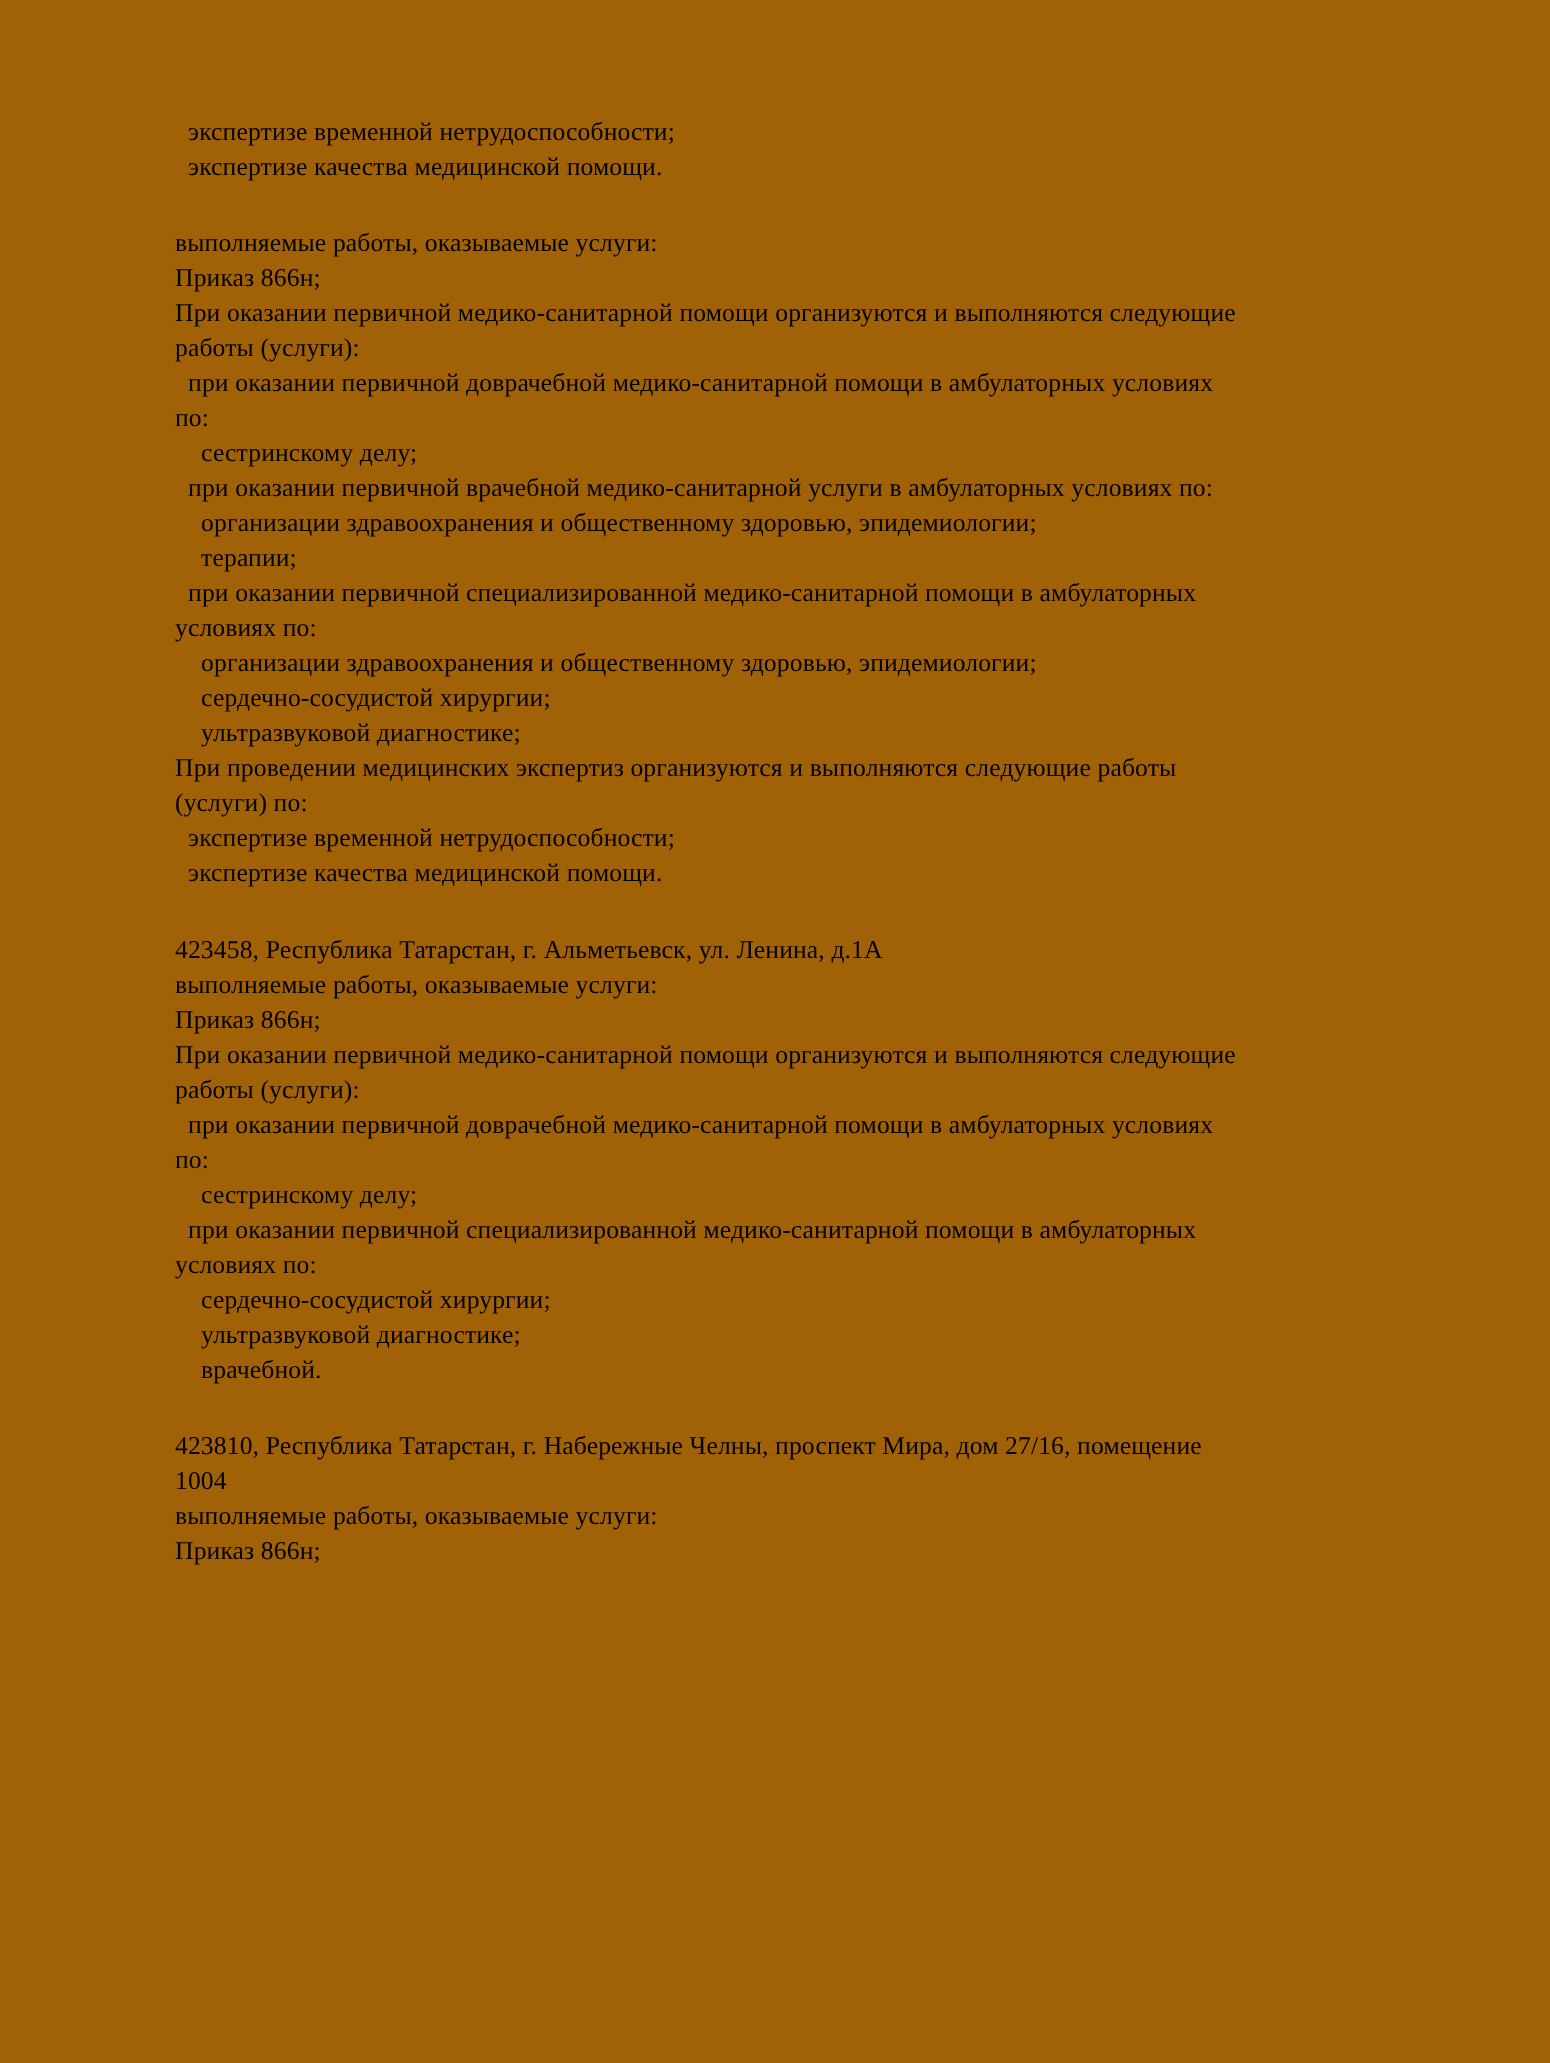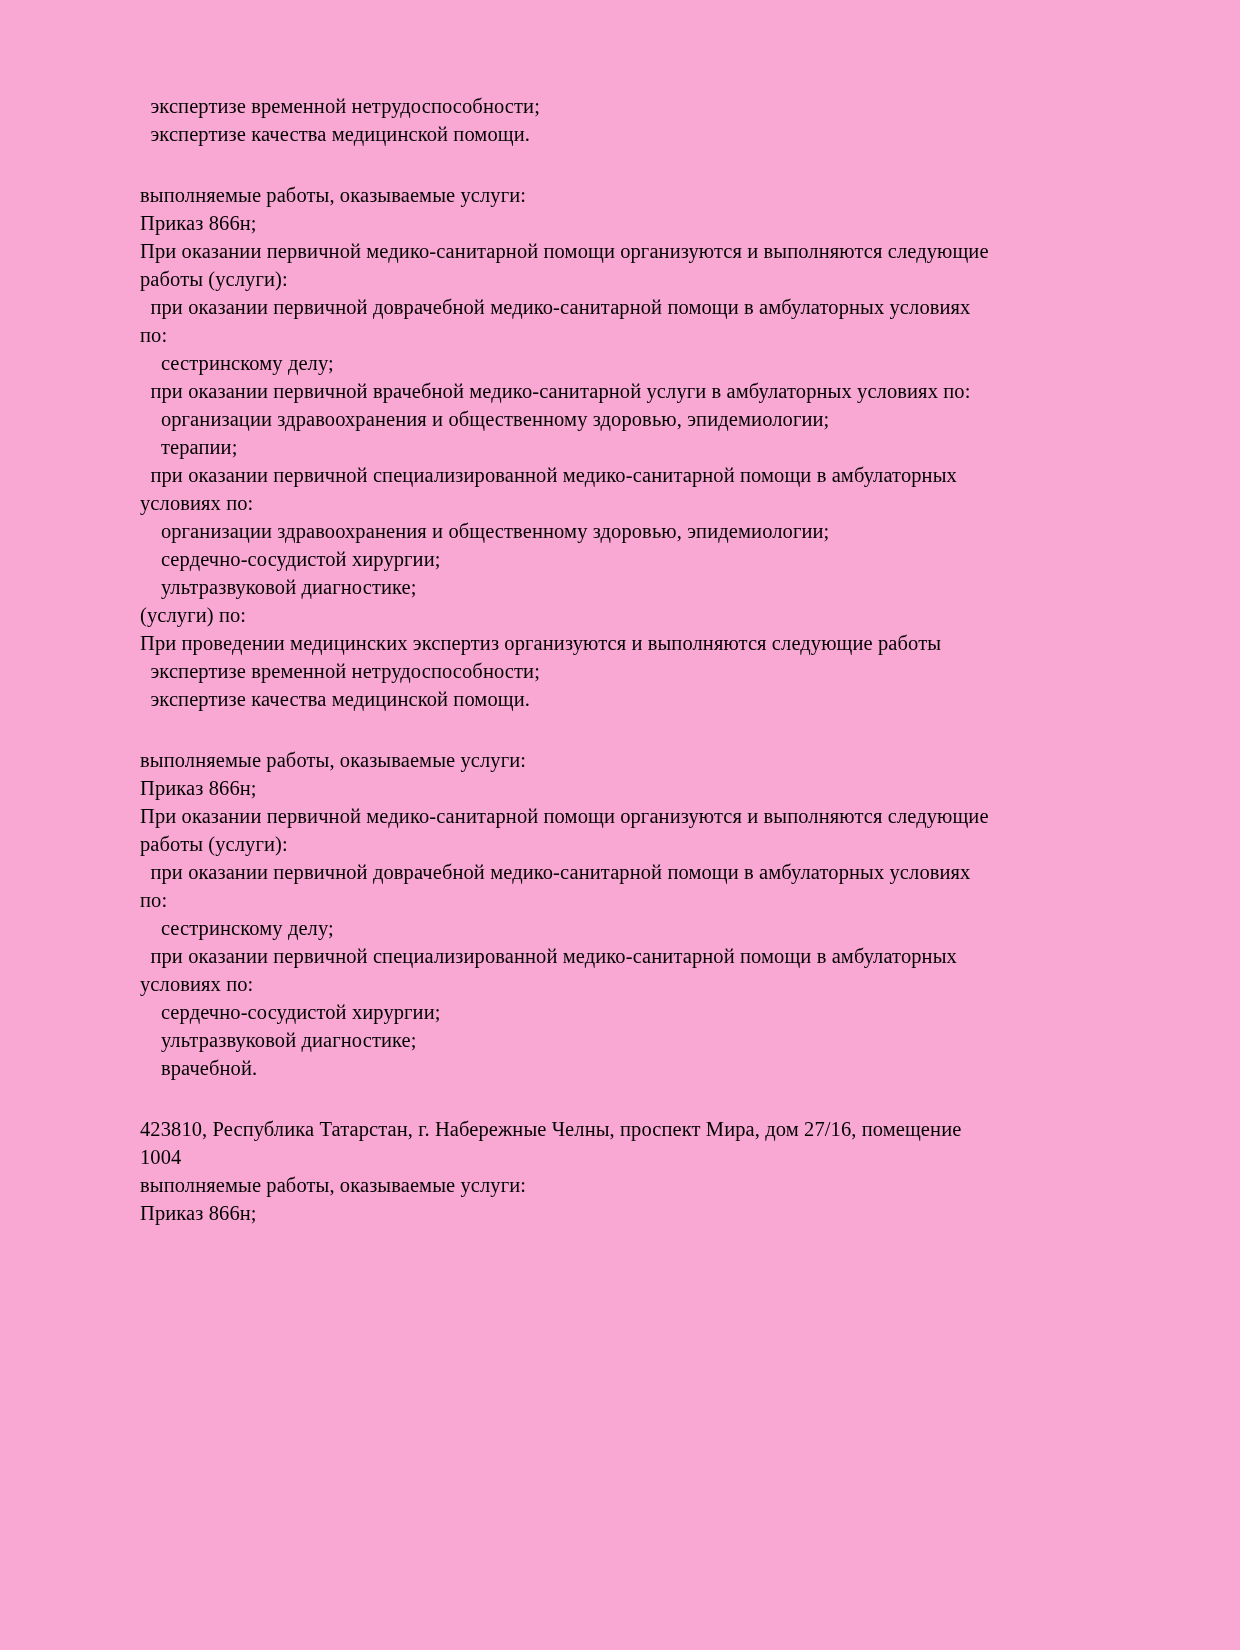--- a/index.html
+++ b/index.html
@@ -12,21 +12,21 @@
     height: 1650px;
     font-family: "Liberation Serif", "DejaVu Serif", serif;
     color: #000000;
     overflow: hidden;
   }
   .page {
     box-sizing: border-box;
     width: 1240px;
     height: 1650px;
     padding: 92px 110px 0 140px;
-    background: #f9a8d4;
+    background: #a16207;
   }
   .text {
     font-size: 20.5px;
   }
   .line {
     white-space: pre;
     line-height: 28px;
     height: 28px;
     letter-spacing: 0.1px;
   }
@@ -51,25 +51,26 @@
       <div class="line">по:</div>
       <div class="line">    сестринскому делу;</div>
       <div class="line">  при оказании первичной врачебной медико-санитарной услуги в амбулаторных условиях по:</div>
       <div class="line">    организации здравоохранения и общественному здоровью, эпидемиологии;</div>
       <div class="line">    терапии;</div>
       <div class="line">  при оказании первичной специализированной медико-санитарной помощи в амбулаторных</div>
       <div class="line">условиях по:</div>
       <div class="line">    организации здравоохранения и общественному здоровью, эпидемиологии;</div>
       <div class="line">    сердечно-сосудистой хирургии;</div>
       <div class="line">    ультразвуковой диагностике;</div>
+      <div class="line">При проведении медицинских экспертиз организуются и выполняются следующие работы</div>
       <div class="line">(услуги) по:</div>
-      <div class="line">При проведении медицинских экспертиз организуются и выполняются следующие работы</div>
       <div class="line">  экспертизе временной нетрудоспособности;</div>
       <div class="line">  экспертизе качества медицинской помощи.</div>
       <div class="line blank"></div>
+      <div class="line">423458, Республика Татарстан, г. Альметьевск, ул. Ленина, д.1А</div>
       <div class="line">выполняемые работы, оказываемые услуги:</div>
       <div class="line">Приказ 866н;</div>
       <div class="line">При оказании первичной медико-санитарной помощи организуются и выполняются следующие</div>
       <div class="line">работы (услуги):</div>
       <div class="line">  при оказании первичной доврачебной медико-санитарной помощи в амбулаторных условиях</div>
       <div class="line">по:</div>
       <div class="line">    сестринскому делу;</div>
       <div class="line">  при оказании первичной специализированной медико-санитарной помощи в амбулаторных</div>
       <div class="line">условиях по:</div>
       <div class="line">    сердечно-сосудистой хирургии;</div>

